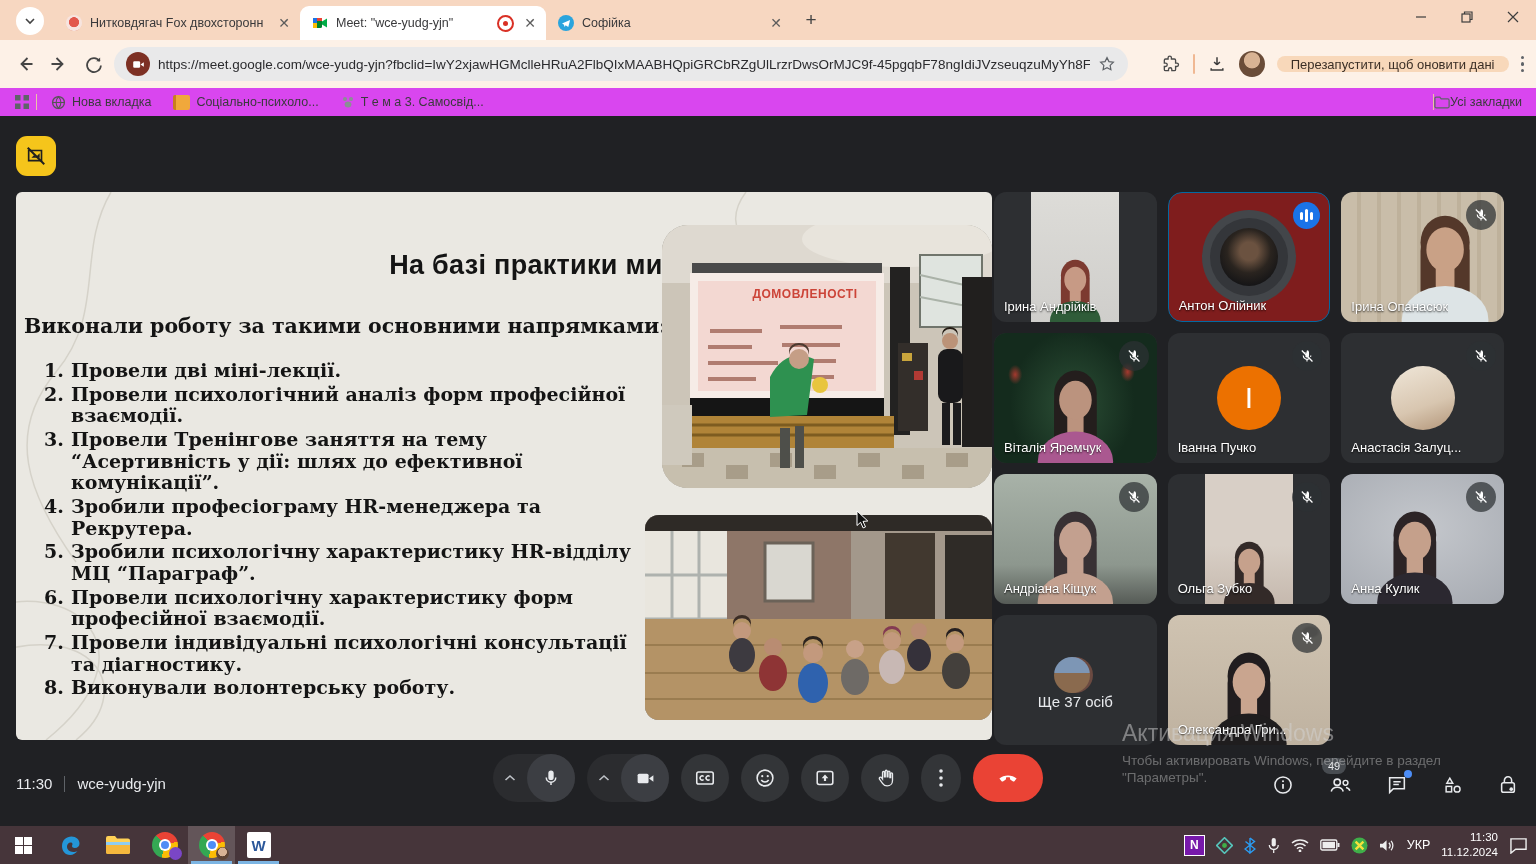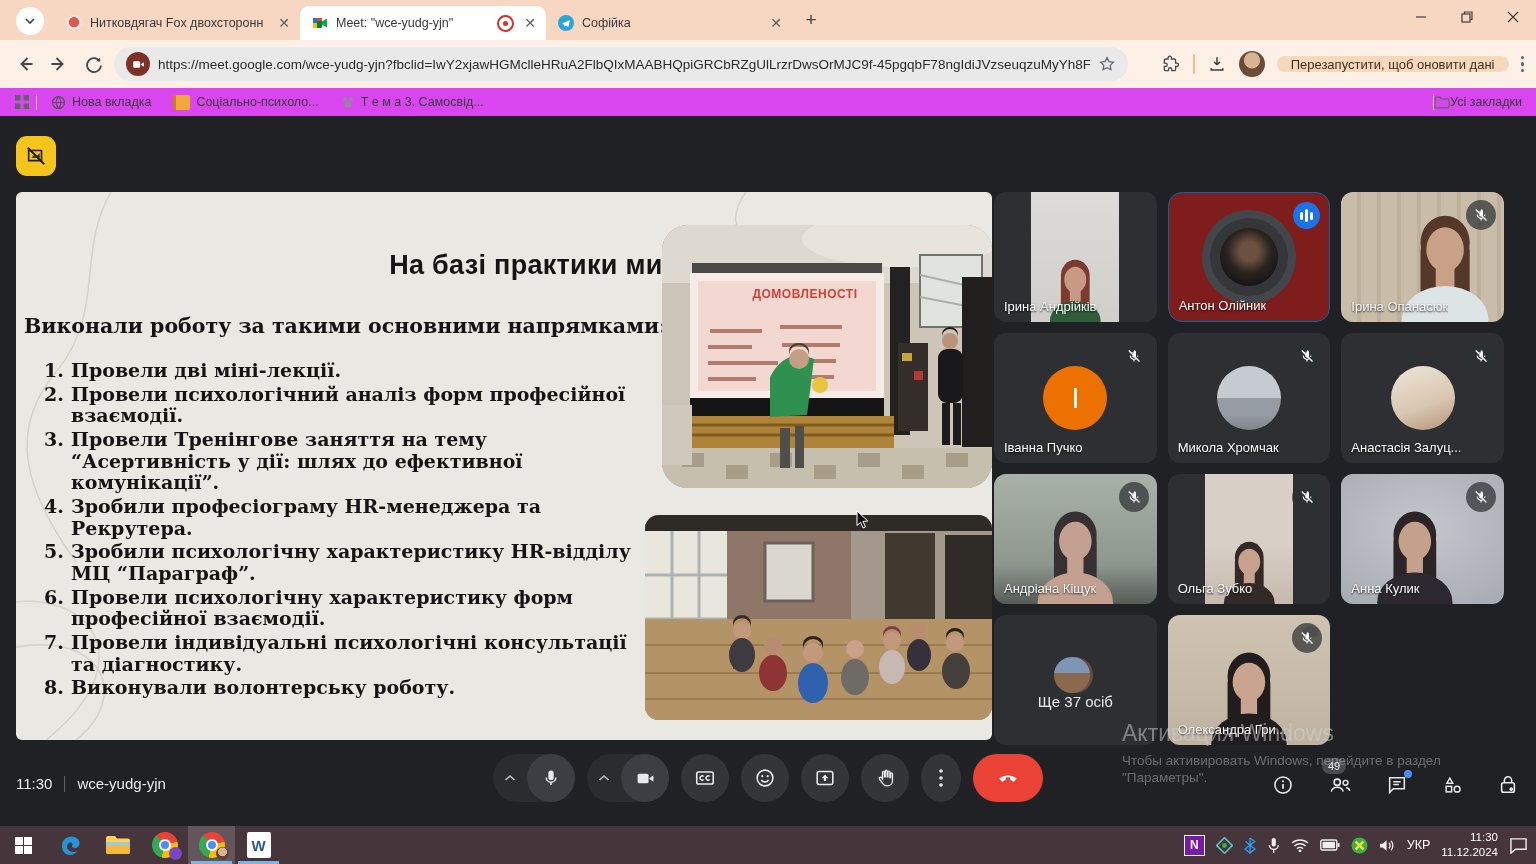--- a/index.html
+++ b/index.html
@@ -512,48 +512,54 @@
   <path d="M12 3.2a3 3 0 0 1 3 3v5a3 3 0 0 1-5.6 1.5z" fill="#fff"></path>
   <path d="M9 6.2v2.2" stroke="#fff" stroke-width="2"></path>
   <path d="M6.3 11.2a5.7 5.7 0 0 0 9.8 4M17.7 11.2a5.6 5.6 0 0 1-.4 2.1" stroke="#fff" stroke-width="1.7" fill="none"></path>
   <path d="M12 16.9v3.3" stroke="#fff" stroke-width="1.7"></path>
   <path d="M4.2 3.8l16 16.4" stroke="#fff" stroke-width="1.9"></path>
           </svg>
         </div>
         <div class="tile-name">Ірина Опанасюк</div>
       </div>
       <div class="tile">
-        <div class="av-wrap">
-          <div class="av letter" style="background:#ec7100">І</div>
+        <div class="vid v4">
+          <svg class="person" viewBox="0 0 100 120" preserveAspectRatio="xMidYMax meet">
+  <rect class="p-hairback" x="29" y="40" width="42" height="72" rx="19"></rect>
+  <ellipse class="p-hair" cx="50" cy="52" rx="21" ry="23"></ellipse>
+  <rect class="p-neck" x="42" y="72" width="16" height="18"></rect>
+  <ellipse class="p-face" cx="50" cy="58" rx="16" ry="19"></ellipse>
+  <ellipse class="p-body" cx="50" cy="118" rx="37" ry="29"></ellipse>
+          </svg>
         </div>
         <div class="mute-badge">
           <svg width="16" height="16" viewBox="0 0 24 24">
   <path d="M12 3.2a3 3 0 0 1 3 3v5a3 3 0 0 1-5.6 1.5z" fill="#fff"></path>
   <path d="M9 6.2v2.2" stroke="#fff" stroke-width="2"></path>
   <path d="M6.3 11.2a5.7 5.7 0 0 0 9.8 4M17.7 11.2a5.6 5.6 0 0 1-.4 2.1" stroke="#fff" stroke-width="1.7" fill="none"></path>
   <path d="M12 16.9v3.3" stroke="#fff" stroke-width="1.7"></path>
   <path d="M4.2 3.8l16 16.4" stroke="#fff" stroke-width="1.9"></path>
           </svg>
         </div>
-        <div class="tile-name">Іванна Пучко</div>
+        <div class="tile-name">Віталія Яремчук</div>
       </div>
       <div class="tile">
         <div class="av-wrap">
-          <div class="av v6"></div>
+          <div class="av letter" style="background:#ec7100">І</div>
         </div>
         <div class="mute-badge">
           <svg width="16" height="16" viewBox="0 0 24 24">
   <path d="M12 3.2a3 3 0 0 1 3 3v5a3 3 0 0 1-5.6 1.5z" fill="#fff"></path>
   <path d="M9 6.2v2.2" stroke="#fff" stroke-width="2"></path>
   <path d="M6.3 11.2a5.7 5.7 0 0 0 9.8 4M17.7 11.2a5.6 5.6 0 0 1-.4 2.1" stroke="#fff" stroke-width="1.7" fill="none"></path>
   <path d="M12 16.9v3.3" stroke="#fff" stroke-width="1.7"></path>
   <path d="M4.2 3.8l16 16.4" stroke="#fff" stroke-width="1.9"></path>
           </svg>
         </div>
-        <div class="tile-name">Микола Хромчак</div>
+        <div class="tile-name">Іванна Пучко</div>
       </div>
       <div class="tile">
         <div class="av-wrap">
           <div class="av v7"></div>
         </div>
         <div class="mute-badge">
           <svg width="16" height="16" viewBox="0 0 24 24">
   <path d="M12 3.2a3 3 0 0 1 3 3v5a3 3 0 0 1-5.6 1.5z" fill="#fff"></path>
   <path d="M9 6.2v2.2" stroke="#fff" stroke-width="2"></path>
   <path d="M6.3 11.2a5.7 5.7 0 0 0 9.8 4M17.7 11.2a5.6 5.6 0 0 1-.4 2.1" stroke="#fff" stroke-width="1.7" fill="none"></path>

